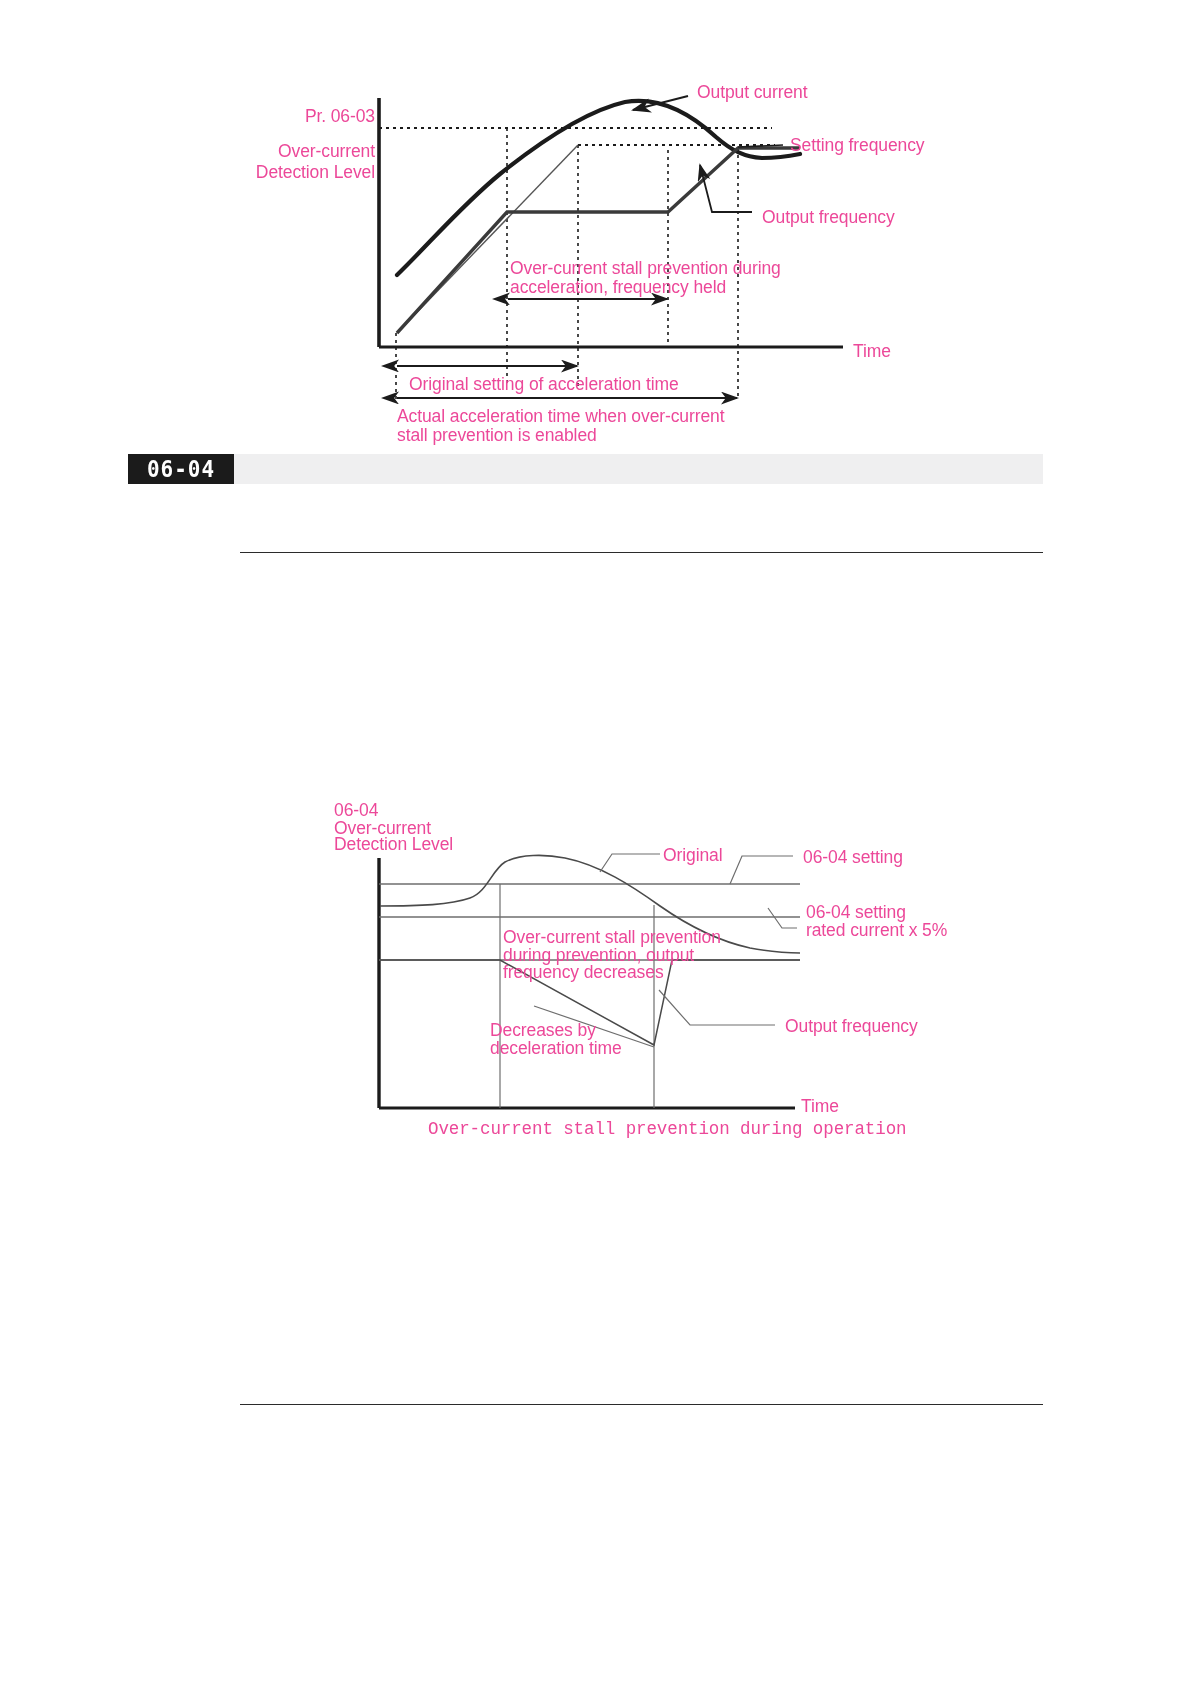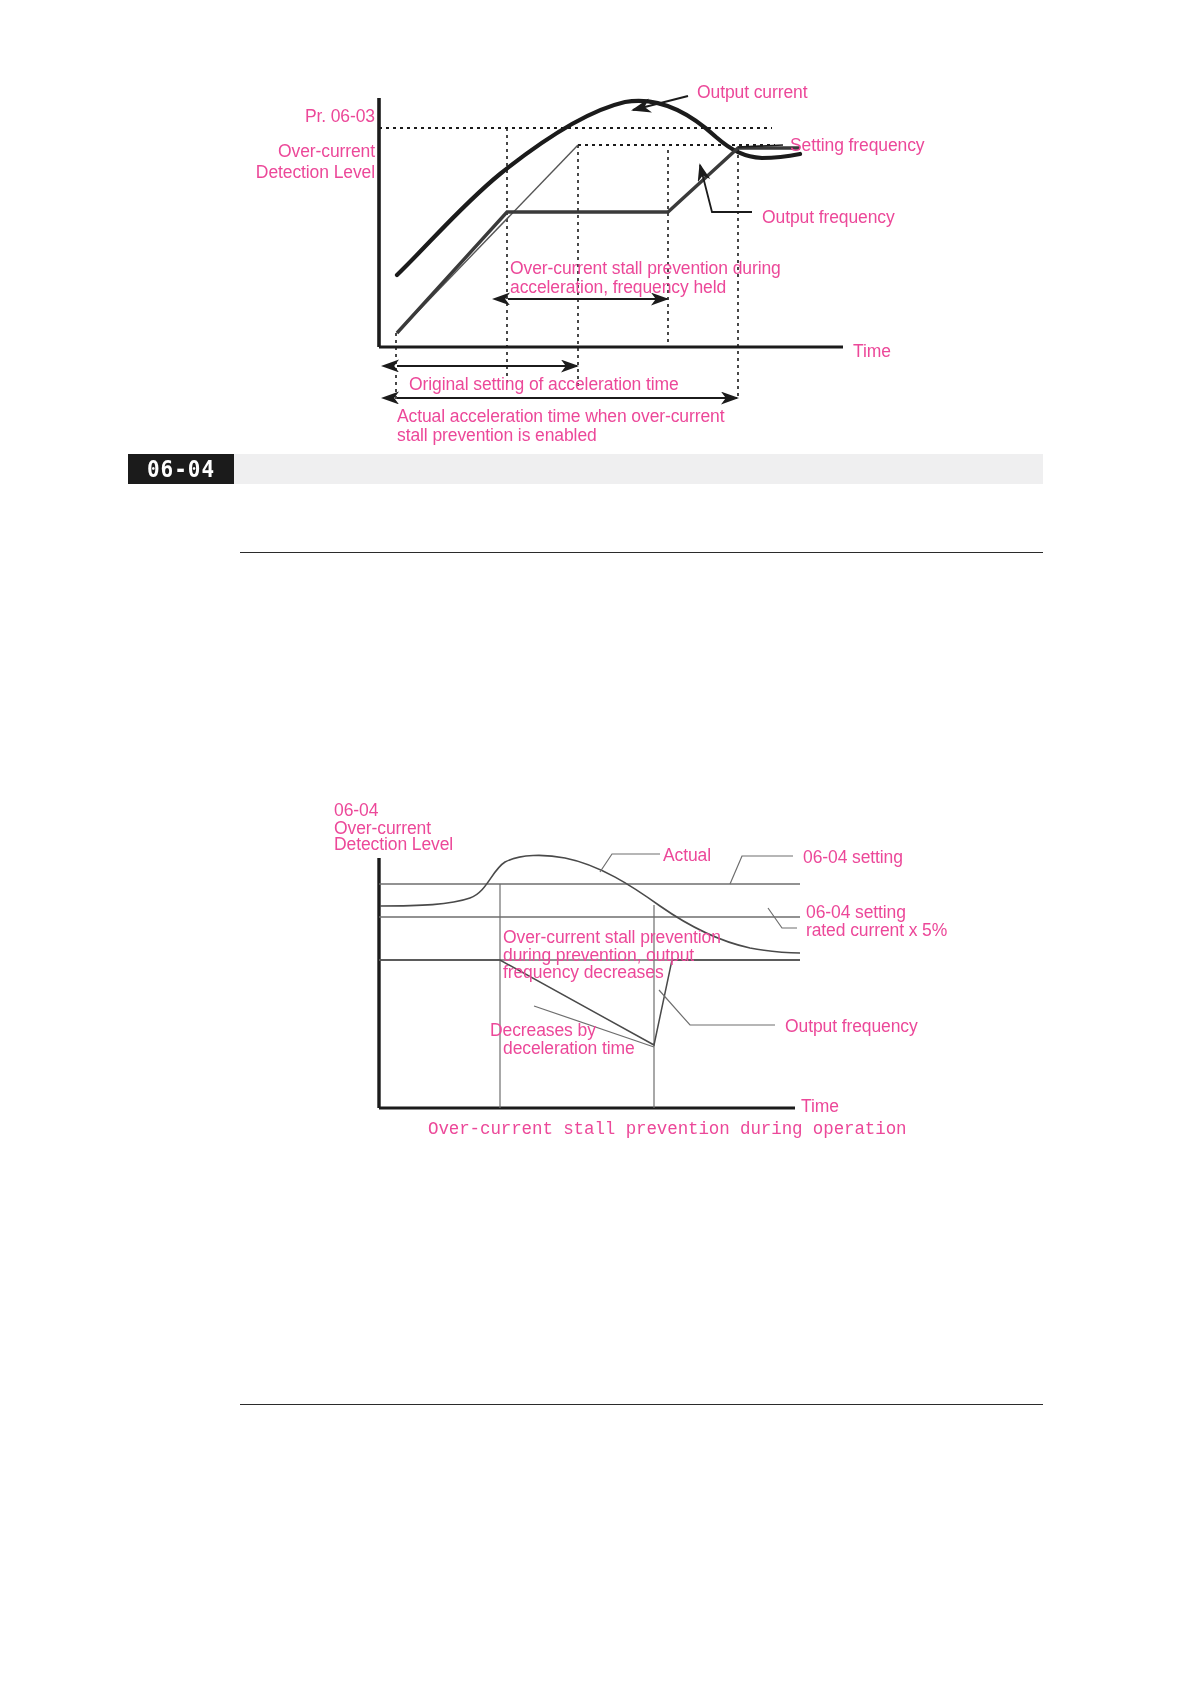--- a/index.html
+++ b/index.html
@@ -197,32 +197,32 @@
       <line x1="534" y1="1006" x2="654" y2="1047" stroke="#6e6e6e" stroke-width="1.2"></line>
 
       <line x1="500" y1="988" x2="707" y2="988" stroke="#1b1b1b" stroke-width="0"></line>
     </svg>
   </div>
 
   <div class="txt" style="left:334px; top:800px;">06-04</div>
   <div class="txt" style="left:334px; top:818px;">Over-current</div>
   <div class="txt" style="left:334px; top:834px;">Detection Level</div>
 
-  <div class="txt" style="left:663px; top:845px;">Actual</div>
+  <div class="txt" style="left:663px; top:845px;">Original</div>
   <div class="txt" style="left:803px; top:847px;">06-04 setting</div>
   <div class="txt" style="left:806px; top:902px;">06-04 setting</div>
   <div class="txt" style="left:806px; top:920px;">rated current x 5%</div>
   <div class="txt" style="left:785px; top:1016px;">Output frequency</div>
 
   <div class="txt" style="left:503px; top:927px;">Over-current stall prevention</div>
   <div class="txt" style="left:503px; top:945px;">during prevention, output</div>
   <div class="txt" style="left:503px; top:962px;">frequency decreases</div>
 
   <div class="txt" style="left:490px; top:1020px;">Decreases by</div>
-  <div class="txt" style="left:490px; top:1038px;margin-left:13px;">deceleration time</div>
+  <div class="txt" style="left:490px; top:1038px;">deceleration time</div>
 
   <div class="txt" style="left:801px; top:1096px;">Time</div>
 
   <div class="txt" style="left:428px; top:1119px;font-family:Liberation Mono, monospace;">Over-current stall prevention during operation</div>
 
 
   <div class="hr" style="top:1404px;"></div>
 
 </div>
 

